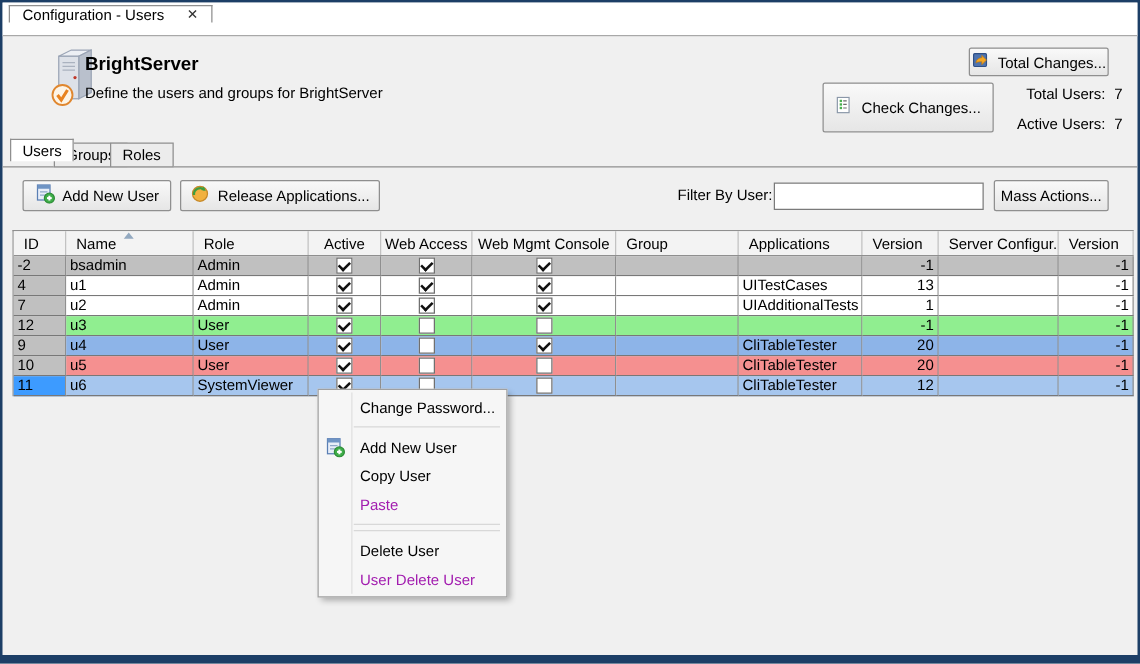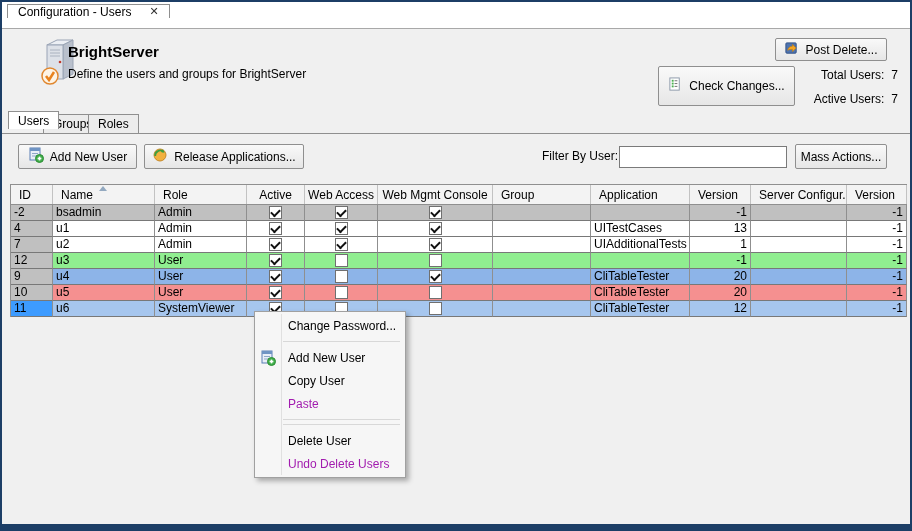--- a/index.html
+++ b/index.html
@@ -121,21 +121,21 @@
     </span>
     <span>Check Changes...</span>
   </div>
   <div class="btn btn-post">
     <span>
       <svg width="15" height="15" viewBox="0 0 16 16">
         <rect x="2" y="2" width="11" height="11" rx="1" fill="#4f74b0" stroke="#2f4f85"></rect>
         <path d="M4 10c0-3 3-4.5 5-4.5V3.5l4 4-4 4V9C7 9 5 9 4 10z" fill="#f5a623" stroke="#b97912" stroke-width="0.6"></path>
       </svg>
     </span>
-    <span>Post Delete...</span>
+    <span>Total Changes...</span>
   </div>
 
   <div class="stat stat1">
     <span>Total Users:</span><span class="v">7</span>
   </div>
   <div class="stat stat2">
     <span>Active Users:</span><span class="v">7</span>
   </div>
 
   <div class="subtabs">
@@ -183,21 +183,21 @@
   <div class="sort-asc"></div>
   <div class="grid">
     <div class="thead">
       <div class="th w0">ID</div>
       <div class="th w1">Name</div>
       <div class="th w2">Role</div>
       <div class="th w3 center">Active</div>
       <div class="th w4 center">Web Access</div>
       <div class="th w5 center">Web Mgmt Console</div>
       <div class="th w6">Group</div>
-      <div class="th w7">Application</div>
+      <div class="th w7">Applications</div>
       <div class="th w8">Version</div>
       <div class="th w9">Server Configur...</div>
       <div class="th w10">Version</div>
     </div>
 
     <div class="trow r-gray">
       <div class="td w0 idcell">-2</div>
       <div class="td w1">bsadmin</div>
       <div class="td w2">Admin</div>
       <div class="td w3 ck">
@@ -361,17 +361,17 @@
       </div>
     <div class="mi disabled">
         <span>Paste</span>
       </div>
     <div class="msep"></div>
     <div class="msep"></div>
     <div class="mi">
         <span>Delete User</span>
       </div>
     <div class="mi disabled">
-        <span>Undo Delete Users</span>
+        <span>User Delete User</span>
       </div>
   </div>
 
 </div>
 
 </body></html>

